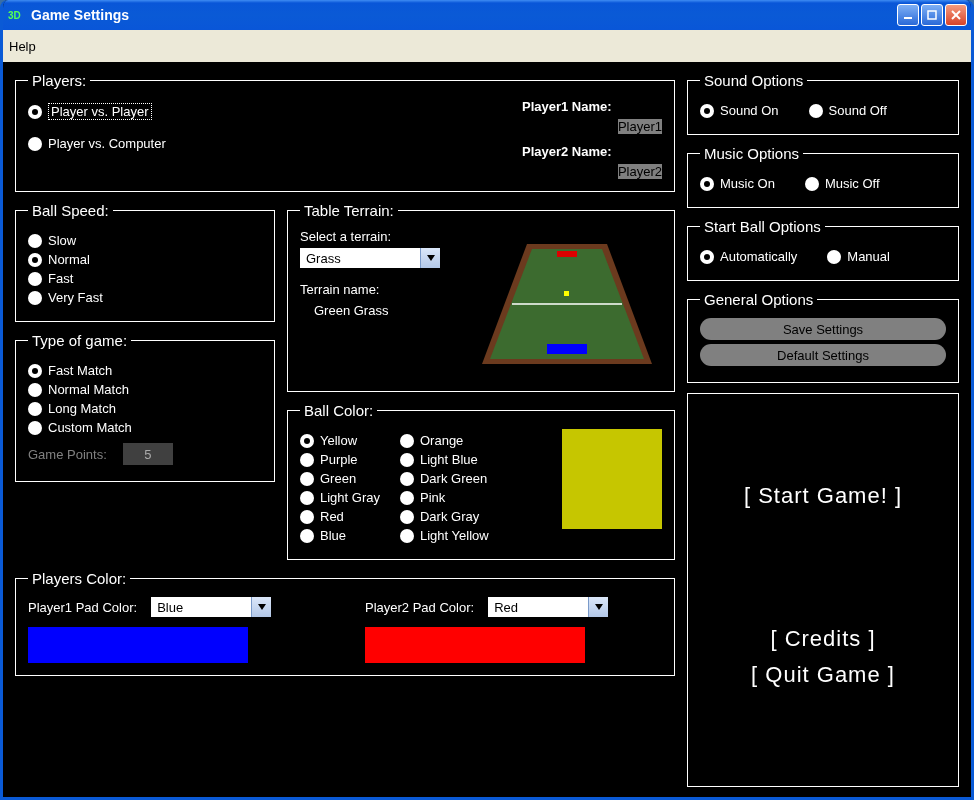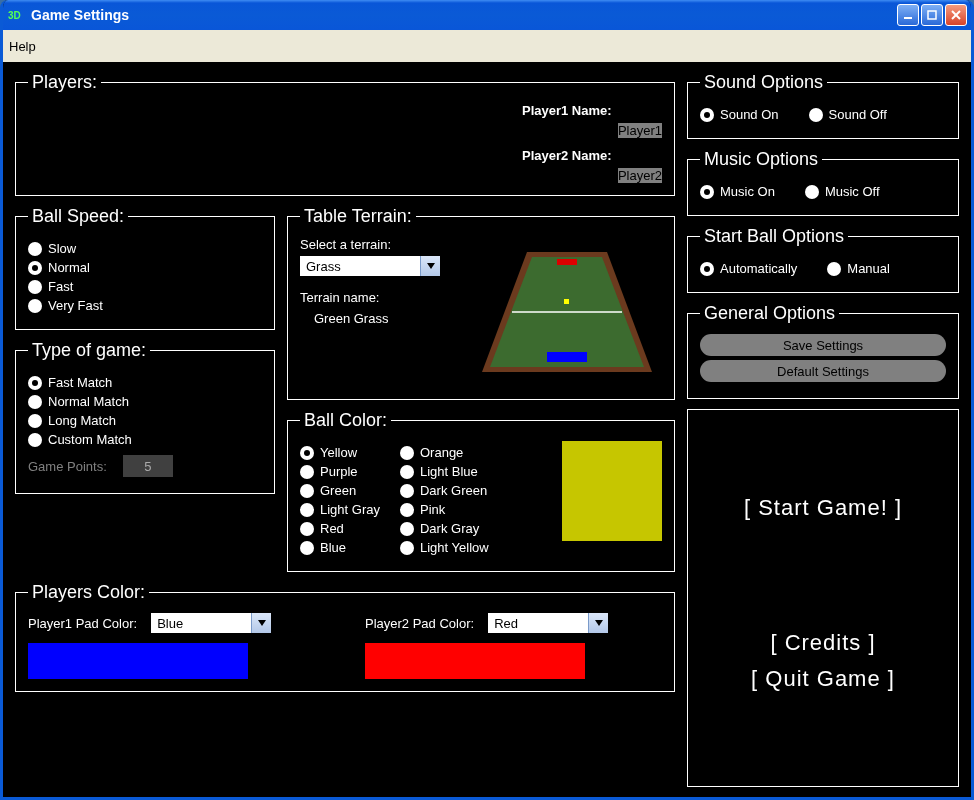--- a/index.html
+++ b/index.html
@@ -76,21 +76,21 @@
   }
   fieldset {
     border: 1px solid #fff;
     color: #fff;
     padding: 10px 12px 12px 12px;
     margin: 0;
     position: relative;
   }
   legend {
     padding: 0 4px;
-    font-size: 18px;
+    font-size: 15px;
     color: #fff;
   }
   .radio-row {
     display: flex;
     align-items: center;
     gap: 6px;
     margin: 4px 0;
     cursor: pointer;
   }
   .radio {
@@ -231,20 +231,30 @@
   <div class="menubar">
     <span>Help</span>
   </div>
 
   <div class="content">
     <div class="left-col">
 
       <fieldset>
         <legend>Players:</legend>
         <div class="players-grid">
+          <div class="players-left">
+            <div class="radio-row">
+              <span class="radio selected"></span>
+              <span class="focus-box">Player vs. Player</span>
+            </div>
+            <div class="radio-row" style="margin-top:16px;">
+              <span class="radio"></span>
+              <span>Player vs. Computer</span>
+            </div>
+          </div>
           <div class="players-right">
             <div class="name-row">
               <span class="name-label">Player1 Name:</span>
               <div class="name-input">
                   <span>Player1</span>
                 </div>
             </div>
             <div class="name-row">
               <span class="name-label">Player2 Name:</span>
               <div class="name-input">

